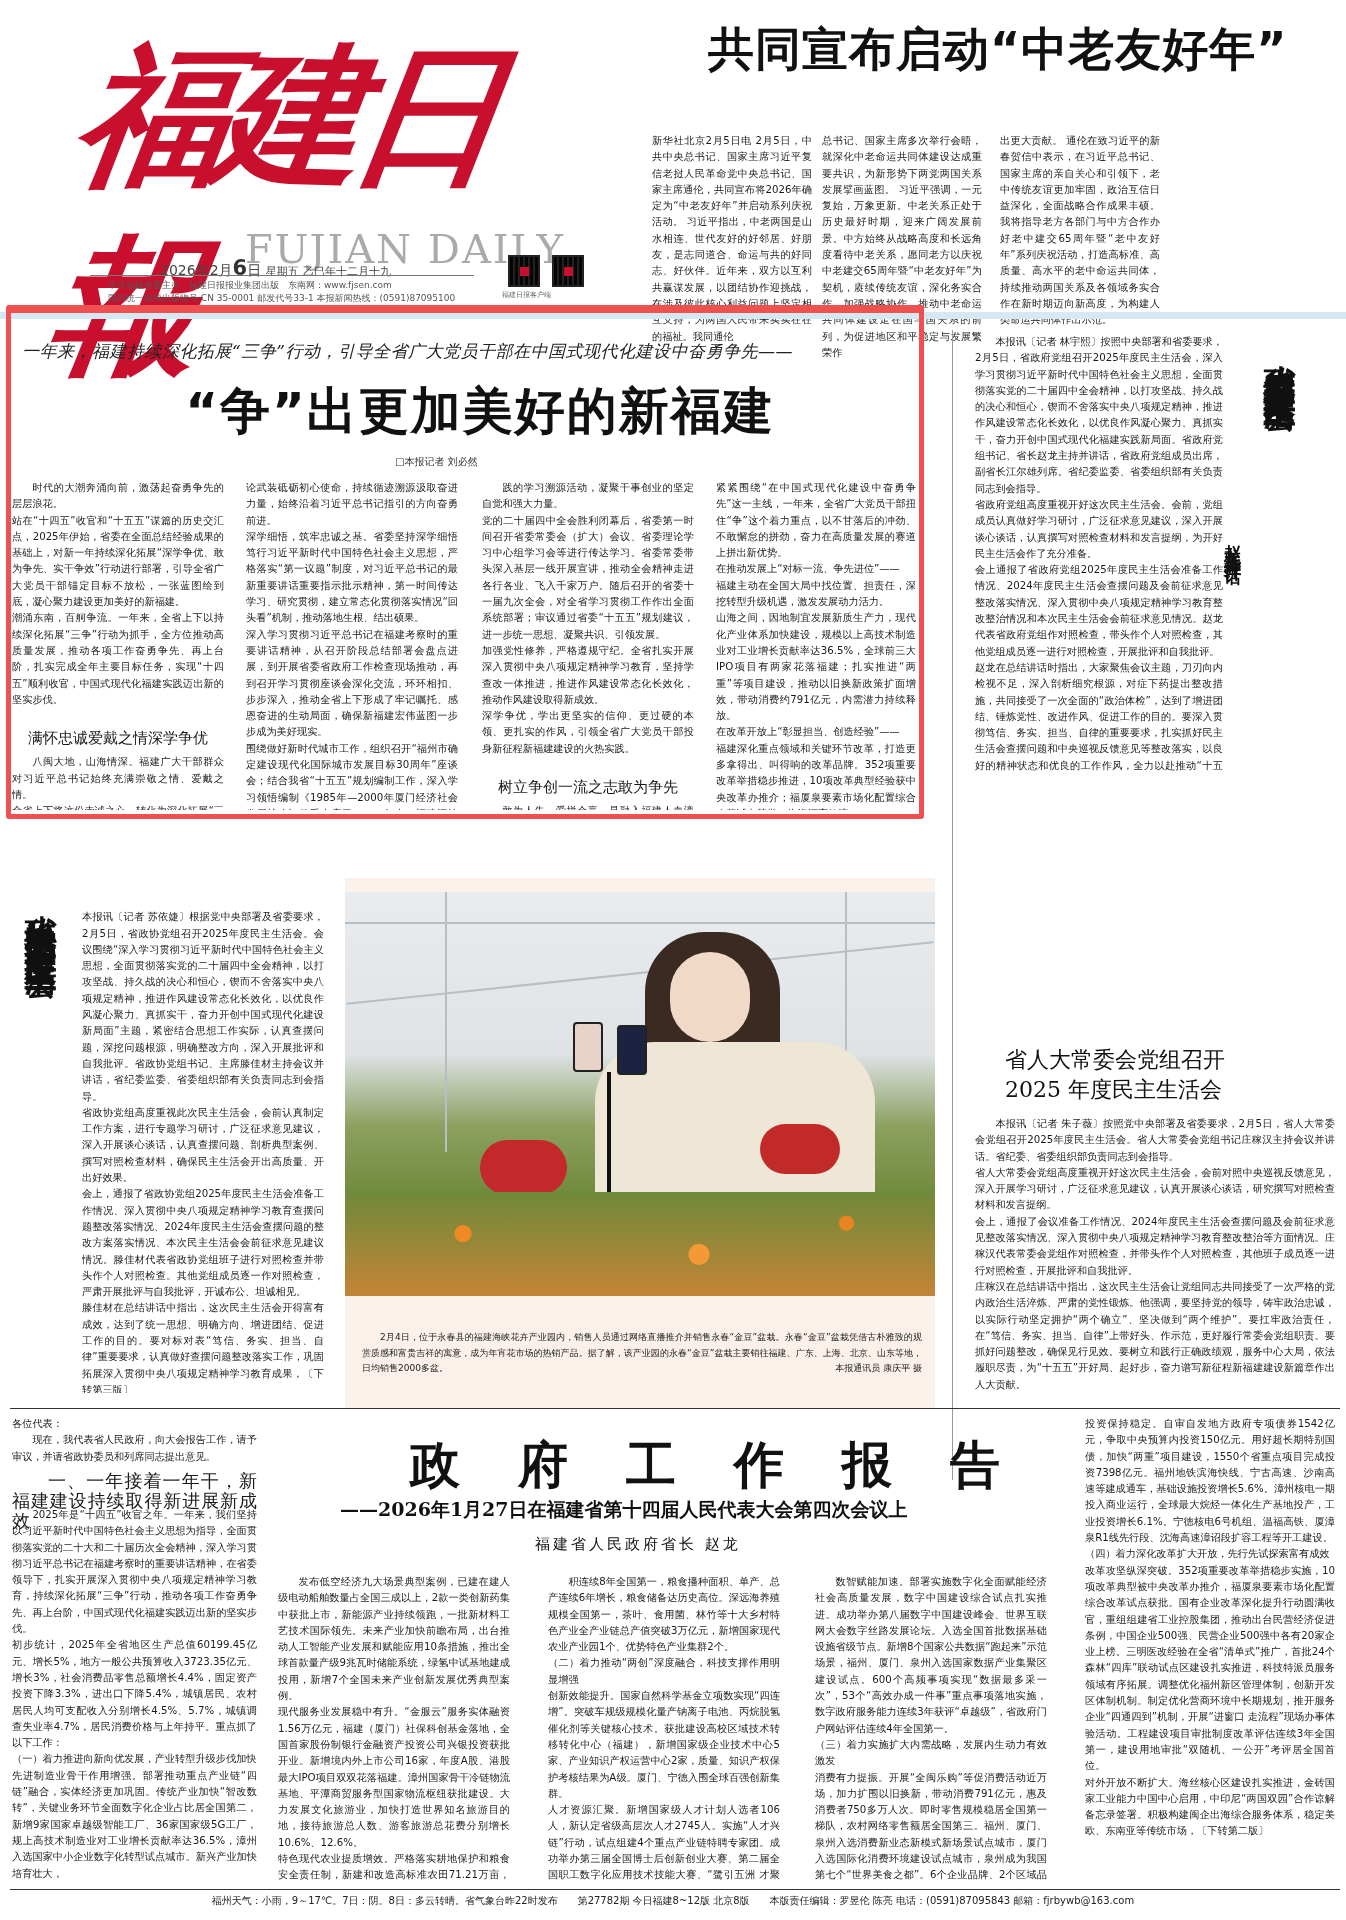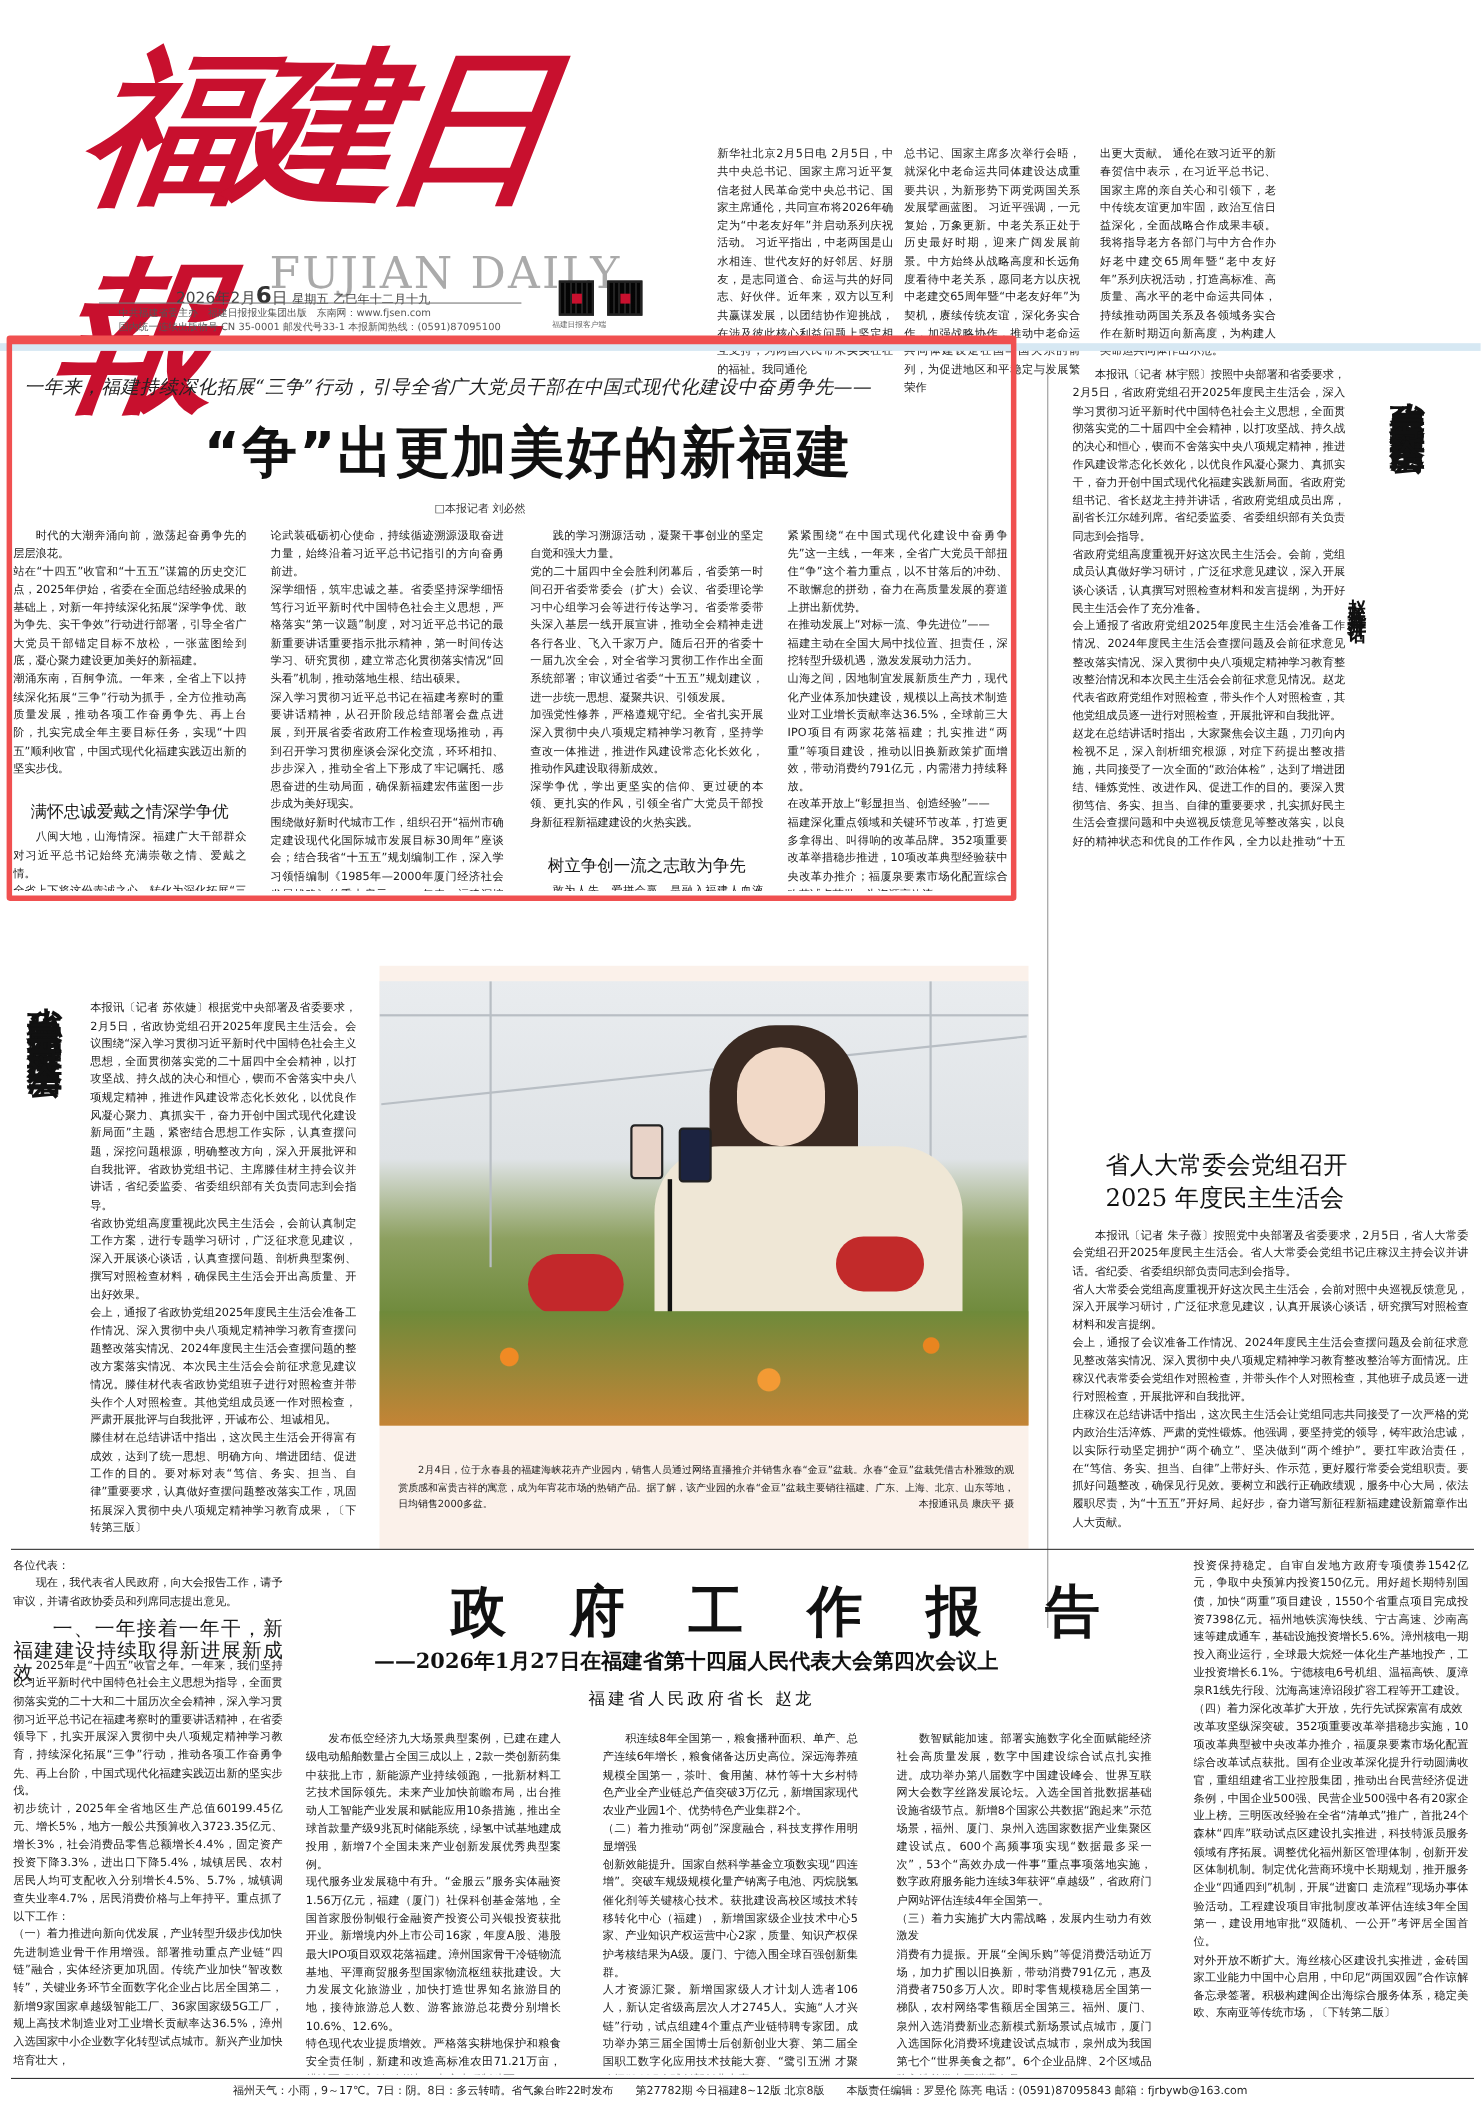--- a/index.html
+++ b/index.html
@@ -56,20 +56,21 @@
 <div class="abs" id="mast-line"></div>
 <div class="abs" id="mast-info">
   <div>中共福建省委主办　福建日报报业集团出版　东南网：www.fjsen.com</div>
   <div>国内统一连续出版物号 CN 35-0001  邮发代号33-1  本报新闻热线：(0591)87095100</div>
 </div>
 <div class="qr" style="left:508px;top:255px"></div>
 <div class="qr" style="left:552px;top:255px"></div>
 <div class="abs" style="left:502px;top:290px;font-size:7px;color:#666;width:90px"><span>福建日报客户端</span></div>
 
 <div class="abs" id="top-head">
+  <div>共同宣布启动“中老友好年”</div>
 </div>
 <div class="col p" style="left:652px;top:133px;width:160px">新华社北京2月5日电 2月5日，中共中央总书记、国家主席习近平复信老挝人民革命党中央总书记、国家主席通伦，共同宣布将2026年确定为“中老友好年”并启动系列庆祝活动。
 习近平指出，中老两国是山水相连、世代友好的好邻居、好朋友，是志同道合、命运与共的好同志、好伙伴。近年来，双方以互利共赢谋发展，以团结协作迎挑战，在涉及彼此核心利益问题上坚定相互支持，为两国人民带来实实在在的福祉。我同通伦</div>
 <div class="col p" style="left:822px;top:133px;width:160px">总书记、国家主席多次举行会晤，就深化中老命运共同体建设达成重要共识，为新形势下两党两国关系发展擘画蓝图。
 习近平强调，一元复始，万象更新。中老关系正处于历史最好时期，迎来广阔发展前景。中方始终从战略高度和长远角度看待中老关系，愿同老方以庆祝中老建交65周年暨“中老友好年”为契机，赓续传统友谊，深化务实合作，加强战略协作，推动中老命运共同体建设走在国与国关系的前列，为促进地区和平稳定与发展繁荣作</div>
 <div class="col p" style="left:1000px;top:133px;width:160px">出更大贡献。
 通伦在致习近平的新春贺信中表示，在习近平总书记、国家主席的亲自关心和引领下，老中传统友谊更加牢固，政治互信日益深化，全面战略合作成果丰硕。我将指导老方各部门与中方合作办好老中建交65周年暨“老中友好年”系列庆祝活动，打造高标准、高质量、高水平的老中命运共同体，持续推动两国关系及各领域务实合作在新时期迈向新高度，为构建人类命运共同体作出示范。</div>
 <div class="abs" style="left:0;top:312px;width:1346px;height:7px;background:#d6e8f3"></div>
 
 <div class="abs" id="feature-box"></div>

